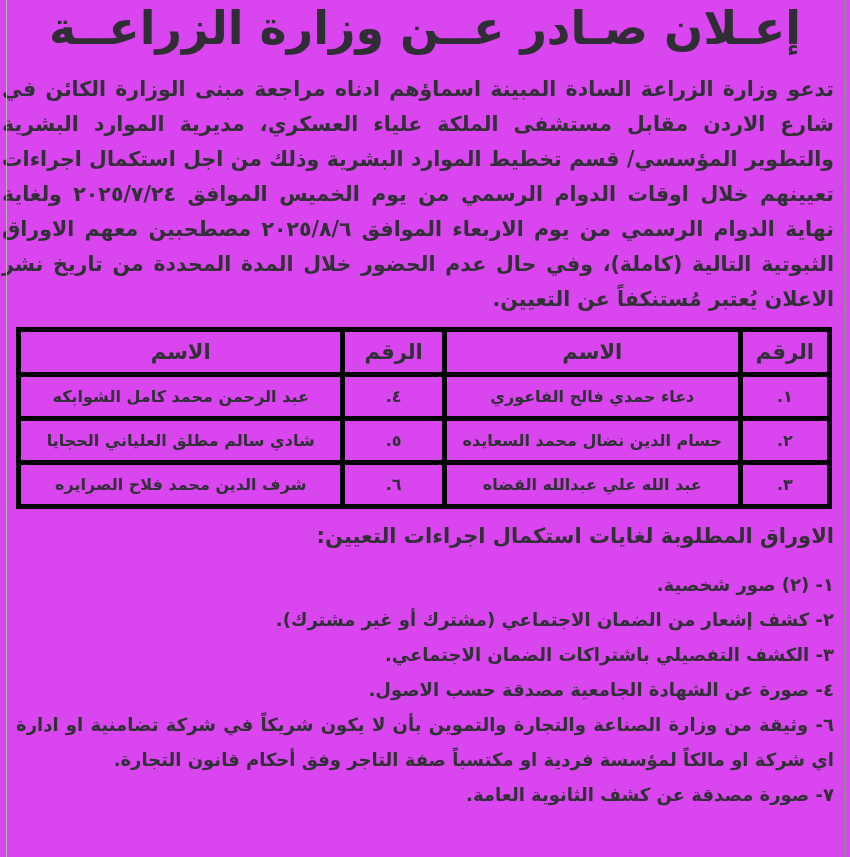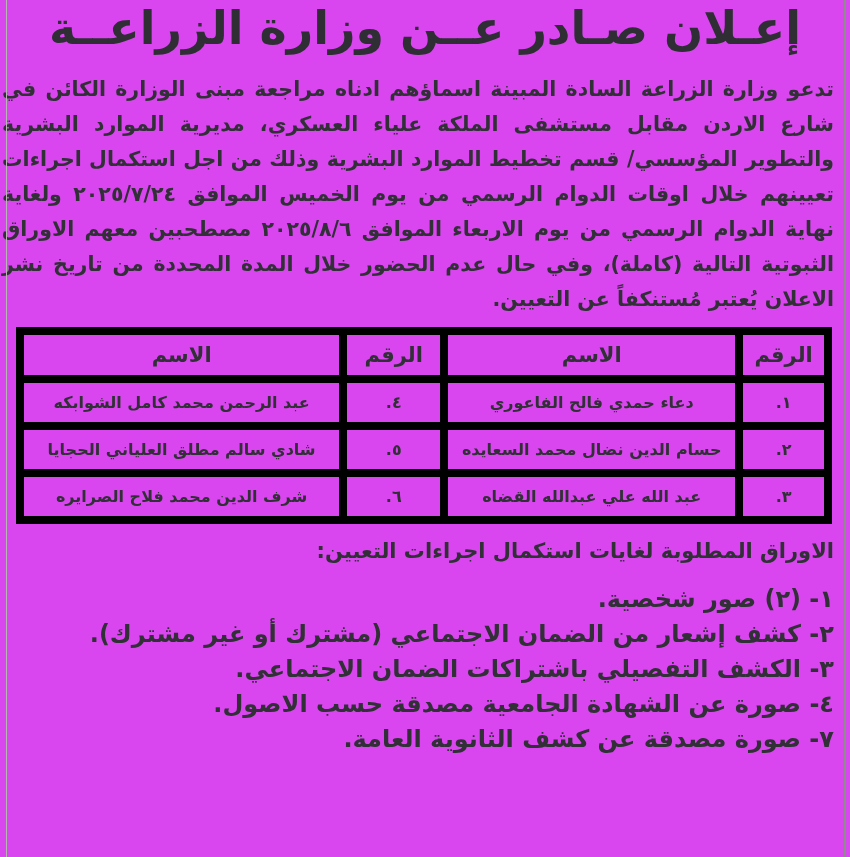--- a/index.html
+++ b/index.html
@@ -34,21 +34,21 @@
     text-align:justify;
     text-justify:inter-word;
   }
   table.appointees{
     border-collapse:collapse;
     margin:6px 18px 10px 16px;
     width:816px;
     table-layout:fixed;
   }
   table.appointees th, table.appointees td{
-    border:8px solid #000000;
+    border:5px solid #000000;
     font-weight:700;
     text-align:center;
     vertical-align:middle;
     padding:4px 4px;
     overflow:hidden;
     white-space:nowrap;
   }
   table.appointees th{height:32px;font-size:21px;}
   table.appointees td{height:31px;font-size:16px;}
   col.c-no-r{width:11%;}
@@ -56,21 +56,21 @@
   col.c-no-l{width:12.5%;}
   col.c-name-l{width:40%;}
   .docs-heading{
     margin:10px 16px 14px 16px;
     font-size:21px;
     font-weight:700;
     line-height:34px;
   }
   .docs-list{margin:0 16px;padding:0;list-style:none;}
   .docs-list .doc-item{
-    font-size:24px;
+    font-size:18px;
     font-weight:700;
     line-height:35px;
     text-align:justify;
     text-justify:inter-word;
   }
 </style>
 </head>
 <body>
 
 <div class="page">
@@ -118,16 +118,17 @@
     </tbody>
   </table>
 
   <div class="docs-heading">الاوراق المطلوبة لغايات استكمال اجراءات التعيين:</div>
 
   <div class="docs-list">
     <div class="doc-item">١- (٢) صور شخصية.</div>
     <div class="doc-item">٢- كشف إشعار من الضمان الاجتماعي (مشترك أو غير مشترك).</div>
     <div class="doc-item">٣- الكشف التفصيلي باشتراكات الضمان الاجتماعي.</div>
     <div class="doc-item">٤- صورة عن الشهادة الجامعية مصدقة حسب الاصول.</div>
+    <div class="doc-item">٦- وثيقة من وزارة الصناعة والتجارة والتموين بأن لا يكون شريكاً في شركة تضامنية او ادارة اي شركة او مالكاً لمؤسسة فردية او مكتسباً صفة التاجر وفق أحكام قانون التجارة.</div>
     <div class="doc-item">٧- صورة مصدقة عن كشف الثانوية العامة.</div>
 
   </div>
 </div>
 
 </body></html>

